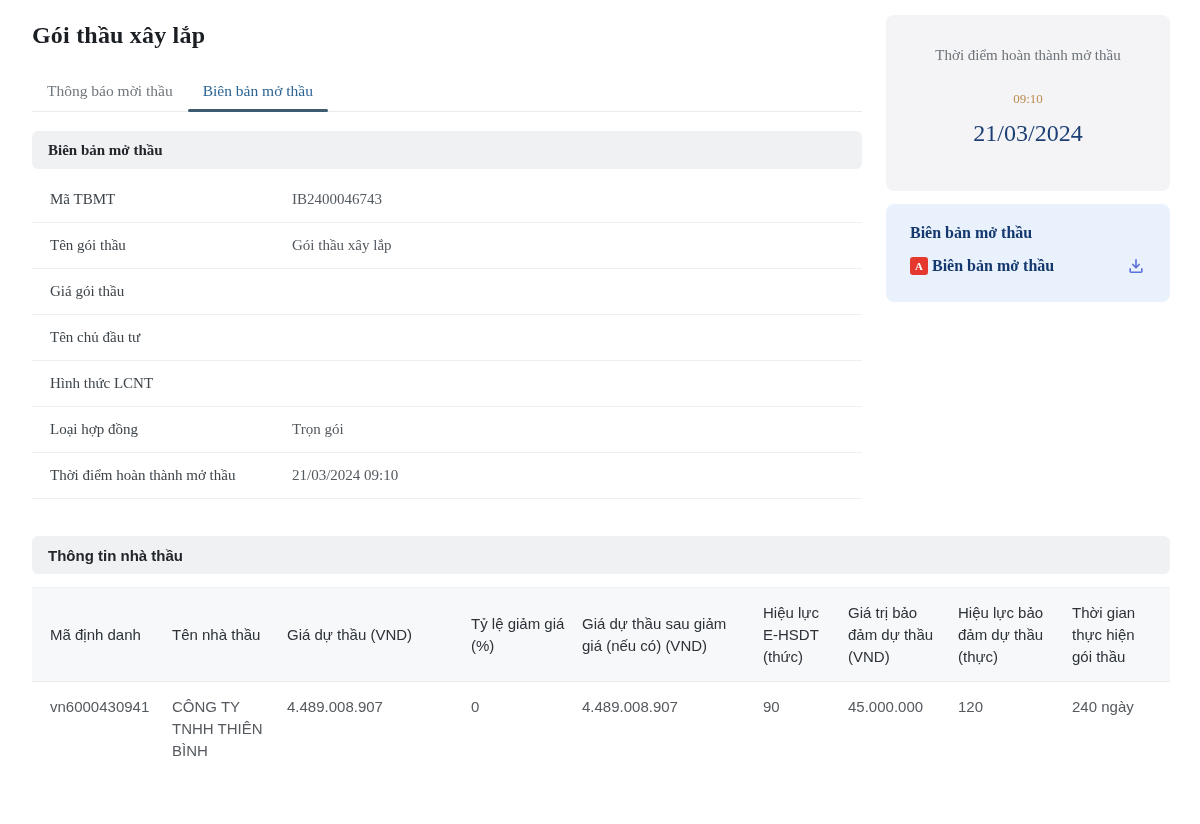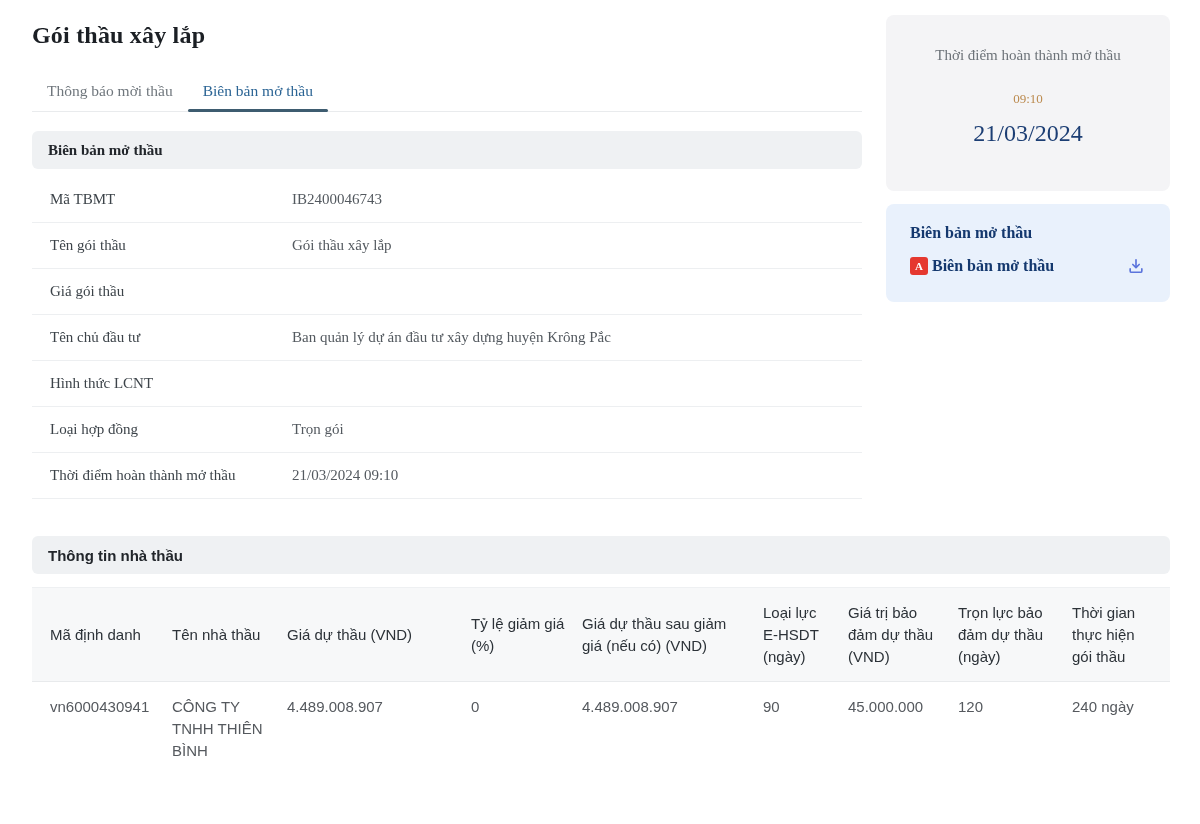--- a/index.html
+++ b/index.html
@@ -112,21 +112,20 @@
         </div>
         <div class="detail-row">
           <div class="lbl">Tên gói thầu</div>
           <div class="val">Gói thầu xây lắp</div>
         </div>
         <div class="detail-row">
           <div class="lbl">Giá gói thầu</div>
         </div>
         <div class="detail-row">
           <div class="lbl">Tên chủ đầu tư</div>
-          <div class="val">Ban quản lý dự án đầu tư xây dựng huyện Krông Pắc</div>
         </div>
         <div class="detail-row">
           <div class="lbl">Hình thức LCNT</div>
         </div>
         <div class="detail-row">
           <div class="lbl">Loại hợp đồng</div>
           <div class="val">Trọn gói</div>
         </div>
         <div class="detail-row">
           <div class="lbl">Thời điểm hoàn thành mở thầu</div>
@@ -174,23 +173,23 @@
           <col style="width:114px">
           <col style="width:98px">
       </colgroup>
       <thead>
         <tr>
           <th>Mã định danh</th>
           <th>Tên nhà thầu</th>
           <th>Giá dự thầu (VND)</th>
           <th>Tỷ lệ giảm giá (%)</th>
           <th>Giá dự thầu sau giảm giá (nếu có) (VND)</th>
-          <th>Loại lực E-HSDT (ngày)</th>
+          <th>Hiệu lực E-HSDT (thức)</th>
           <th>Giá trị bảo đảm dự thầu (VND)</th>
-          <th>Trọn lực bảo đảm dự thầu (ngày)</th>
+          <th>Hiệu lực bảo đảm dự thầu (thực)</th>
           <th>Thời gian thực hiện gói thầu</th>
         </tr>
       </thead>
       <tbody>
         <tr>
           <td>vn6000430941</td>
           <td>CÔNG TY TNHH THIÊN BÌNH</td>
           <td>4.489.008.907</td>
           <td>0</td>
           <td>4.489.008.907</td>

